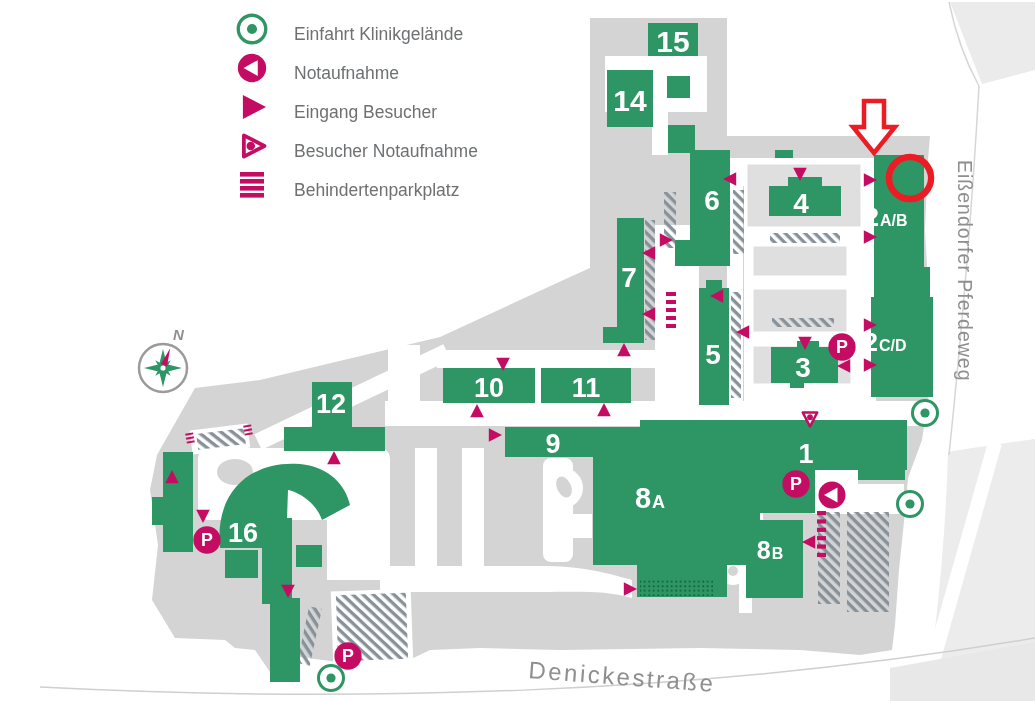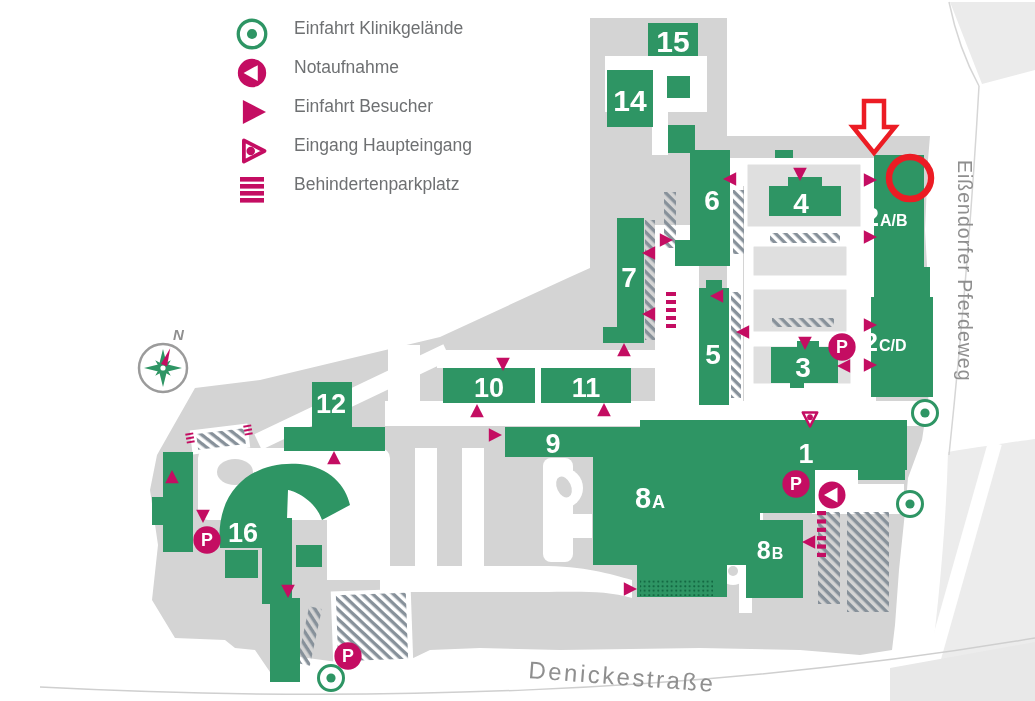--- a/index.html
+++ b/index.html
@@ -3,21 +3,21 @@
 <meta charset="utf-8">
 <style>
   html,body{margin:0;padding:0;background:#fff;}
   body{width:1035px;height:701px;position:relative;overflow:hidden;
        font-family:"Liberation Sans","DejaVu Sans",sans-serif;}
   #stage{position:absolute;inset:0;}
   svg text{user-select:none;}
   .bld-label{fill:#ffffff;font-weight:bold;text-anchor:middle;}
   .street-label{fill:#8F8F8F;}
   #legend{position:absolute;left:236px;top:18px;display:flex;flex-direction:column;gap:12px;z-index:5;}
-  .lg-row{display:flex;align-items:flex-start;height:27px;}
+  .lg-row{display:flex;align-items:flex-end;height:27px;}
   .lg-icon{width:32px;height:32px;flex:0 0 32px;}
   .lg-label{margin-left:26px;font-size:17.5px;color:#6E7072;white-space:nowrap;}
 </style>
 </head>
 <body>
 
 <div id="stage">
 <svg width="1035" height="701" viewBox="0 0 1035 701" xmlns="http://www.w3.org/2000/svg" xmlns:xlink="http://www.w3.org/1999/xlink">
   <defs>
     <pattern id="hatch" patternUnits="userSpaceOnUse" width="7" height="7" patternTransform="rotate(45)">
@@ -312,27 +312,27 @@
     <div class="lg-row">
       <svg viewBox="-16 -16 32 32" class="lg-icon">
         <use transform="translate(0,0) rotate(0) scale(1.05)" href="#main-entrance-icon" xlink:href="#main-entrance-icon"></use>
       </svg>
       <span class="lg-label">Notaufnahme</span>
     </div>
     <div class="lg-row">
       <svg viewBox="-16 -16 32 32" class="lg-icon">
         <use transform="translate(0,0) rotate(0) scale(1.4)" href="#visitor-entrance-icon" xlink:href="#visitor-entrance-icon"></use>
       </svg>
-      <span class="lg-label">Einfahrt Besucher</span>
+      <span class="lg-label">Eingang Besucher</span>
     </div>
     <div class="lg-row">
       <svg viewBox="-16 -16 32 32" class="lg-icon">
         <use transform="translate(0,0) rotate(0) scale(1.25)" href="#emergency-entrance-icon" xlink:href="#emergency-entrance-icon"></use>
       </svg>
-      <span class="lg-label">Eingang Haupteingang</span>
+      <span class="lg-label">Besucher Notaufnahme</span>
     </div>
     <div class="lg-row">
       <svg viewBox="-16 -16 32 32" class="lg-icon">
         <use transform="translate(0,0) rotate(0) scale(1)" href="#disabled-parking-icon" xlink:href="#disabled-parking-icon"></use>
       </svg>
       <span class="lg-label">Behindertenparkplatz</span>
     </div>
   </div>
 
 </body></html>

